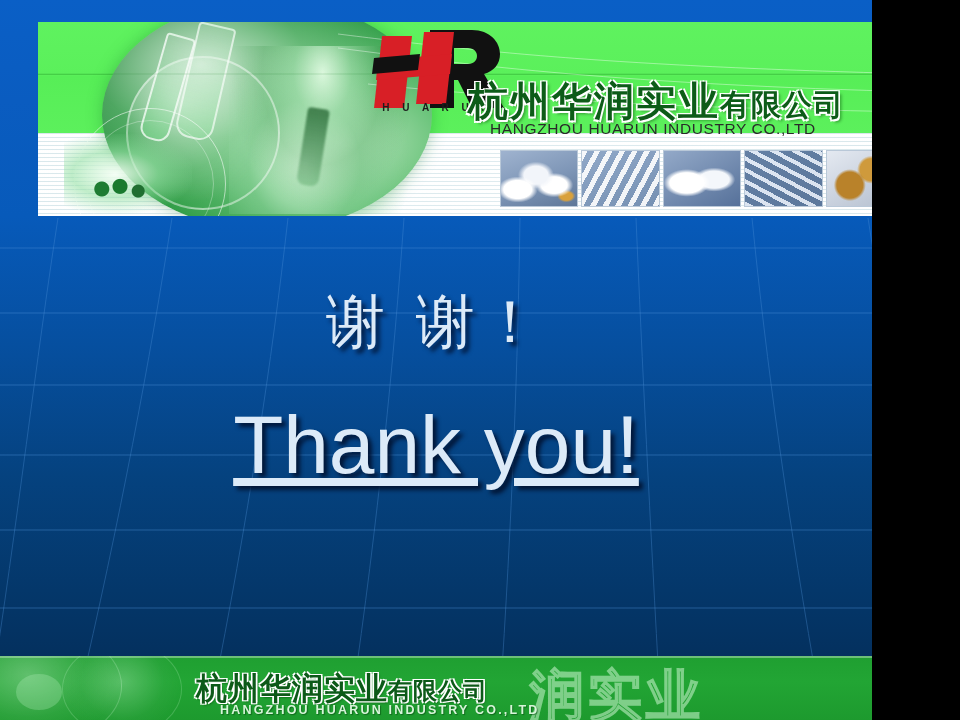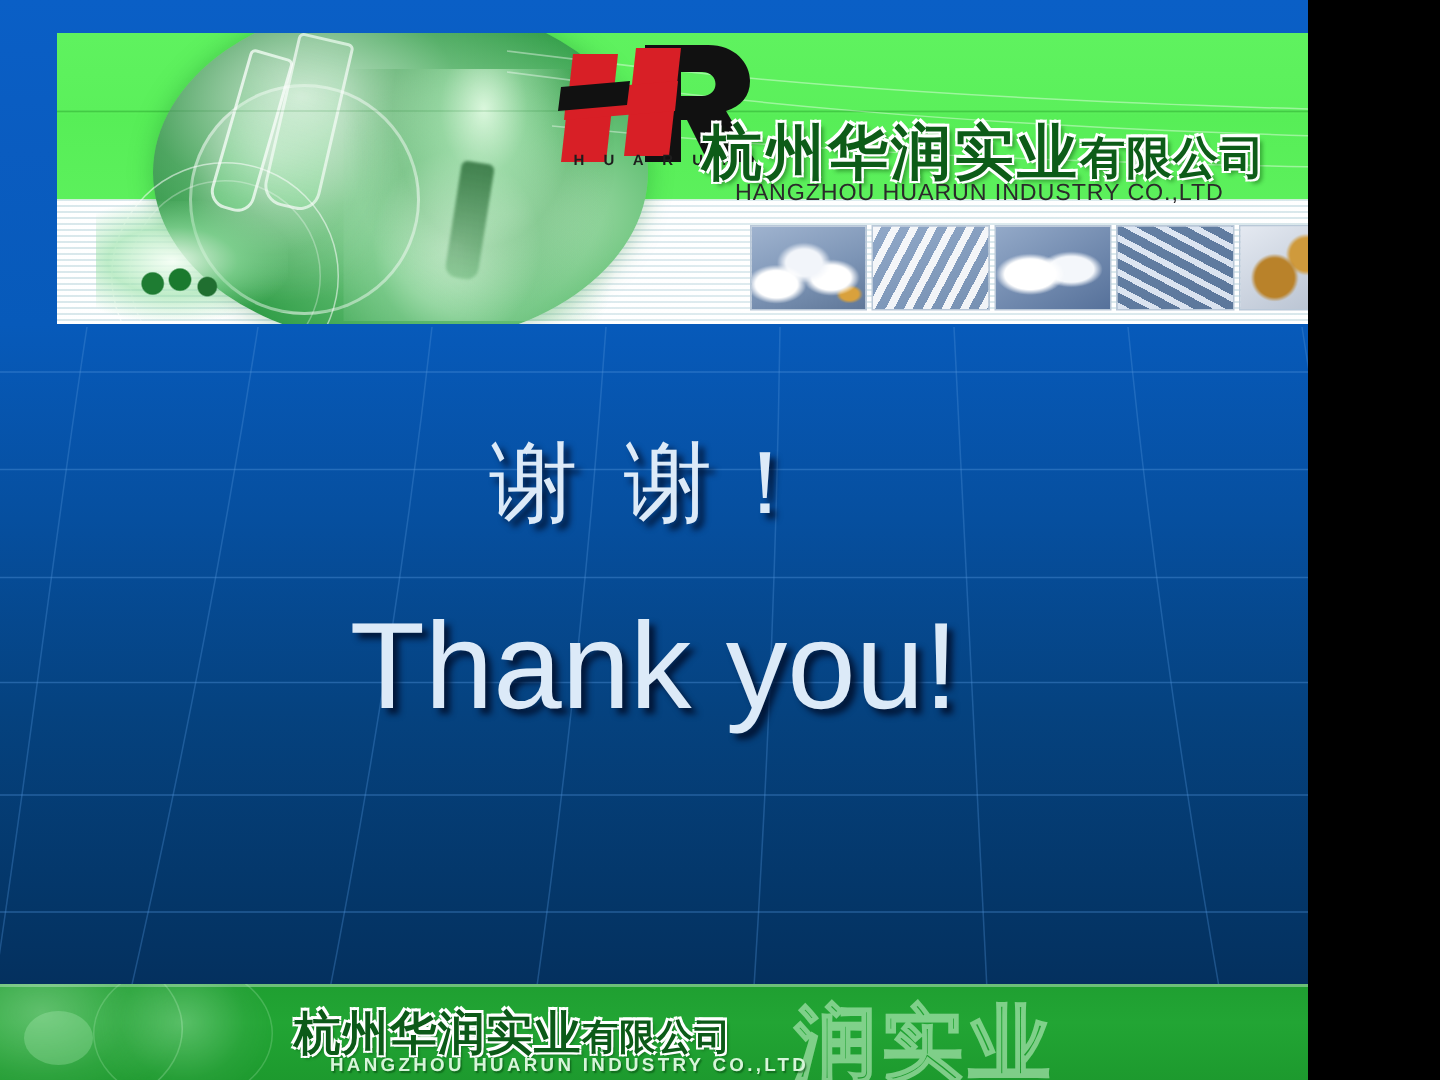--- a/index.html
+++ b/index.html
@@ -297,20 +297,21 @@
     left: 0; right: 0;
     top: 404px;
     text-align: center;
     font-family: "Liberation Sans", sans-serif;
     font-size: 82px;
     line-height: 1.0;
     color: #dceaf8;
     letter-spacing: 0px;
     text-shadow: 4px 4px 4px rgba(0,10,35,0.80);
     white-space: pre;
+    text-decoration: underline;
   }
 
   
   .footer {
     position: absolute;
     left: 0;
     bottom: 0;
     width: 960px;
     height: 64px;
     overflow: hidden;

